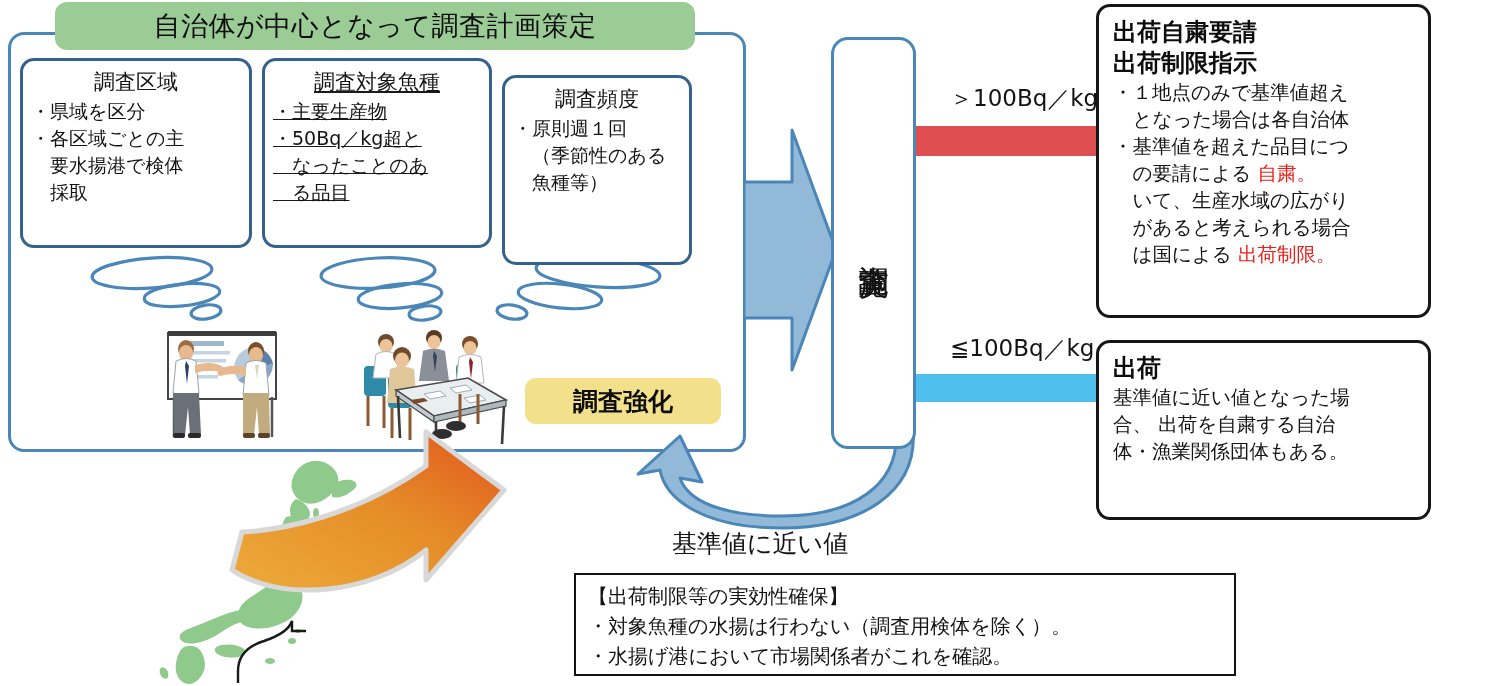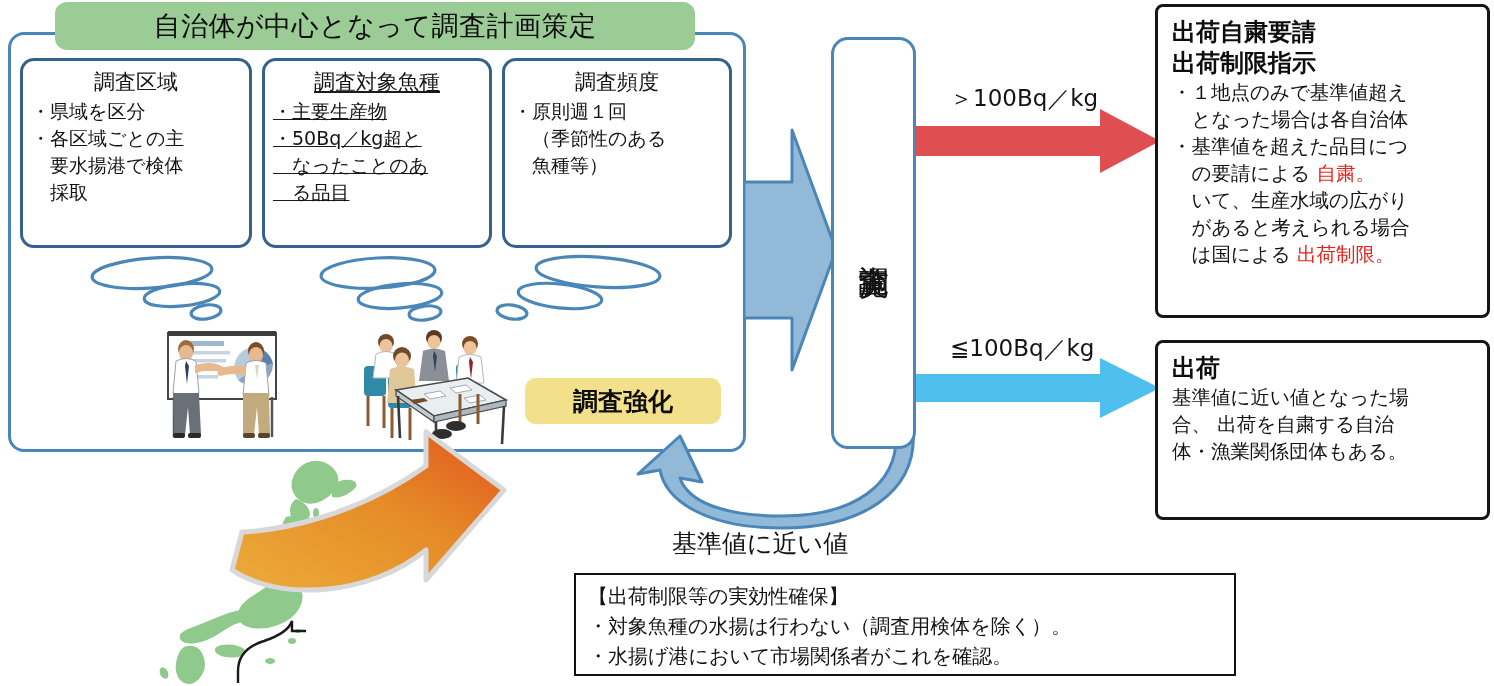--- a/index.html
+++ b/index.html
@@ -46,21 +46,21 @@
     height:190px;
     border:3px solid #35618e;
     border-radius:14px;
     background:#ffffff;
     box-sizing:border-box;
     padding:6px 8px 0 8px;
     z-index:5;
   }
   #card-area{left:20px;width:232px;}
   #card-species{left:262px;width:230px;text-decoration:underline;}
-  #card-freq{left:502px;width:230px;}
+  #card-freq{left:502px;width:190px;margin-top:17px;}
   .card-title{
     text-align:center;
     font-size:21px;
     line-height:30px;
     margin-bottom:1px;
     color:#131313;
   }
   .card-line{
     font-size:19px;
     line-height:27px;
@@ -122,23 +122,23 @@
     color:#131313;
     z-index:8;
     white-space:pre;
   }
   #label-over{left:950px;top:83px;}
   #label-under{left:950px;top:333px;}
   #label-near{left:672px;top:527px;font-size:25px;}
 
   
   .result-panel{
-    left:1155px;
+    left:1096px;
     border:3px solid #161616;
-    border-radius:8px;
+    border-radius:14px;
     background:#ffffff;
     box-sizing:border-box;
     z-index:7;
     padding:10px 12px 6px 14px;
   }
   #panel-restrict{top:4px;width:335px;height:314px;}
   #panel-ship{top:340px;width:335px;height:180px;}
   .panel-title{
     font-size:24px;
     font-weight:bold;

